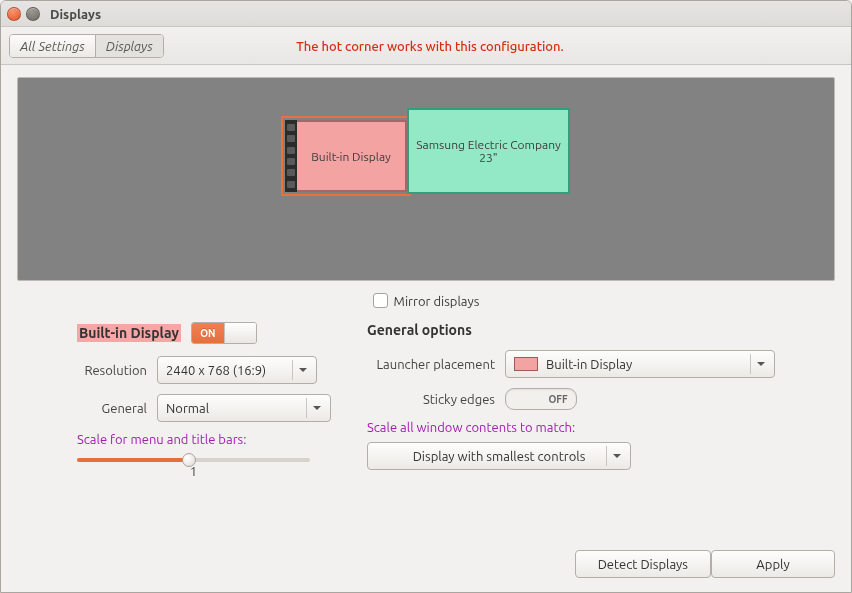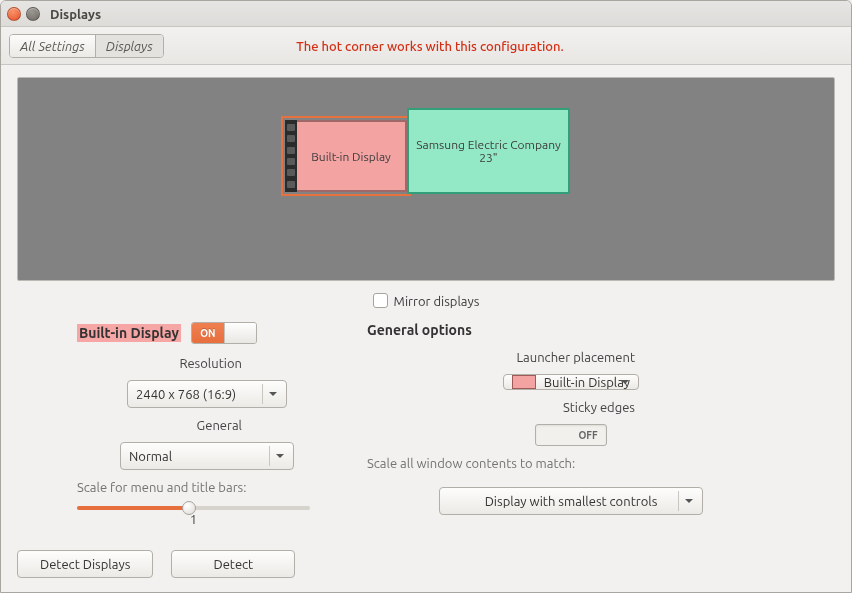--- a/index.html
+++ b/index.html
@@ -128,32 +128,32 @@
   }
   .toggle .on {
     flex: 1; background: linear-gradient(#f08050,#e76e3d); color: #fff;
     display: flex; align-items: center; justify-content: center; font-weight: bold;
     text-shadow: 0 -1px 0 rgba(0,0,0,0.2);
   }
   .toggle .knob {
     width: 32px; background: linear-gradient(#fefefe,#e9e7e3);
     border-left: 1px solid #c5c2bc;
   }
-  .toggle-off-wrap { display:flex; align-items:center; }
+  .toggle-off-wrap { display:flex; align-items:center;border-radius:9px; }
   .toggle.small { width: 72px; }
   .off-lbl {
     flex:1; display:flex; align-items:center; justify-content:center;
     color:#666; font-size:10px; font-weight:bold;
   }
   .knob-sm {
     width:34px; background:linear-gradient(#fefefe,#e9e7e3);
     border-right:1px solid #c5c2bc;
   }
   .form-row {
-    display: flex; align-items: center; margin-bottom: 10px; gap: 10px; flex-direction: column;
+    display: flex; align-items: center; margin-bottom: 10px; gap: 10px;
   }
   .form-row label { width: 128px; text-align: right; color: #444; }
   .col .form-row:first-of-type label { width: 70px; }
   .col.left .form-row label { width: 70px; }
   .combo {
     flex: 1; height: 28px;
     border: 1px solid #b2afa9; border-radius: 4px;
     background: linear-gradient(#fdfdfc,#eceae6);
     display: flex; align-items: center; padding: 0 8px;
     position: relative; cursor: pointer;
@@ -165,42 +165,42 @@
     display: flex; align-items: center; justify-content: center;
   }
   .combo .arrow::after {
     content: ""; border: 4px solid transparent; border-top-color: #555;
     margin-top: 4px;
   }
   .swatch {
     width: 24px; height: 14px; background: #f3a3a2;
     border: 1px solid #9e5a58; margin-right: 8px;
   }
-  .scale-lbl { color: #737373; margin: 6px 0 8px; }
+  .scale-lbl { color: #a21caf; margin: 6px 0 8px; }
   .slider-wrap { padding: 0 0 0 0; width: 233px; }
   .slider {
     height: 4px; background: #d6d3cd; border-radius: 2px;
     position: relative; margin: 12px 0 2px;
   }
   .slider .fill {
     position: absolute; left: 0; top: 0; bottom: 0; width: 48%;
     background: #e76e3d; border-radius: 2px;
   }
   .slider .thumb {
     position: absolute; left: 48%; top: 50%;
     width: 14px; height: 14px; margin: -7px 0 0 -7px;
     background: radial-gradient(circle at 35% 30%, #fff, #dedbd5);
     border: 1px solid #a7a39c; border-radius: 50%;
   }
   .slider-val { text-align: center; width: 233px; color: #444; margin-top: 2px; }
   .right-col-combo { width: 264px; flex: none; }
   .footer {
     position: absolute; left: 0; right: 0; bottom: 0;
     padding: 10px 16px 14px;
-    display: flex; justify-content: flex-start; gap: 18px;
+    display: flex; justify-content: flex-end;
   }
   .btn {
     border: 1px solid #b2afa9; border-radius: 4px;
     background: linear-gradient(#fdfdfc,#eceae6);
     padding: 6px 22px; cursor: pointer; color: #333;
     font-size: 13px;
   }
   .btn.wide { width: 124px; text-align: center; }
   .window { position: relative; width: 852px; height: 593px; border: 1px solid #a9a6a0; border-radius: 6px 6px 0 0; overflow: hidden; }
 </style>
@@ -302,29 +302,29 @@
 
         <div class="form-row">
           <label>Sticky edges</label>
           <div class="toggle small toggle-off-wrap" style="background:#f2f0ec;">
             <div class="knob-sm"></div>
             <div class="off-lbl">OFF</div>
           </div>
         </div>
 
         <div class="scale-lbl">Scale all window contents to match:</div>
-        <div class="form-row" style="margin-top:17px;">
+        <div class="form-row" style="margin-top:8px;">
           <div class="combo right-col-combo" style="justify-content:center;">
             <span>Display with smallest controls</span>
             <span class="arrow"></span>
           </div>
         </div>
       </div>
 
     </div>
   </div>
 
   <div class="footer">
     <div class="btn">Detect Displays</div>
-    <div class="btn wide">Detect</div>
+    <div class="btn wide">Apply</div>
   </div>
 
 </div>
 
 </body></html>

